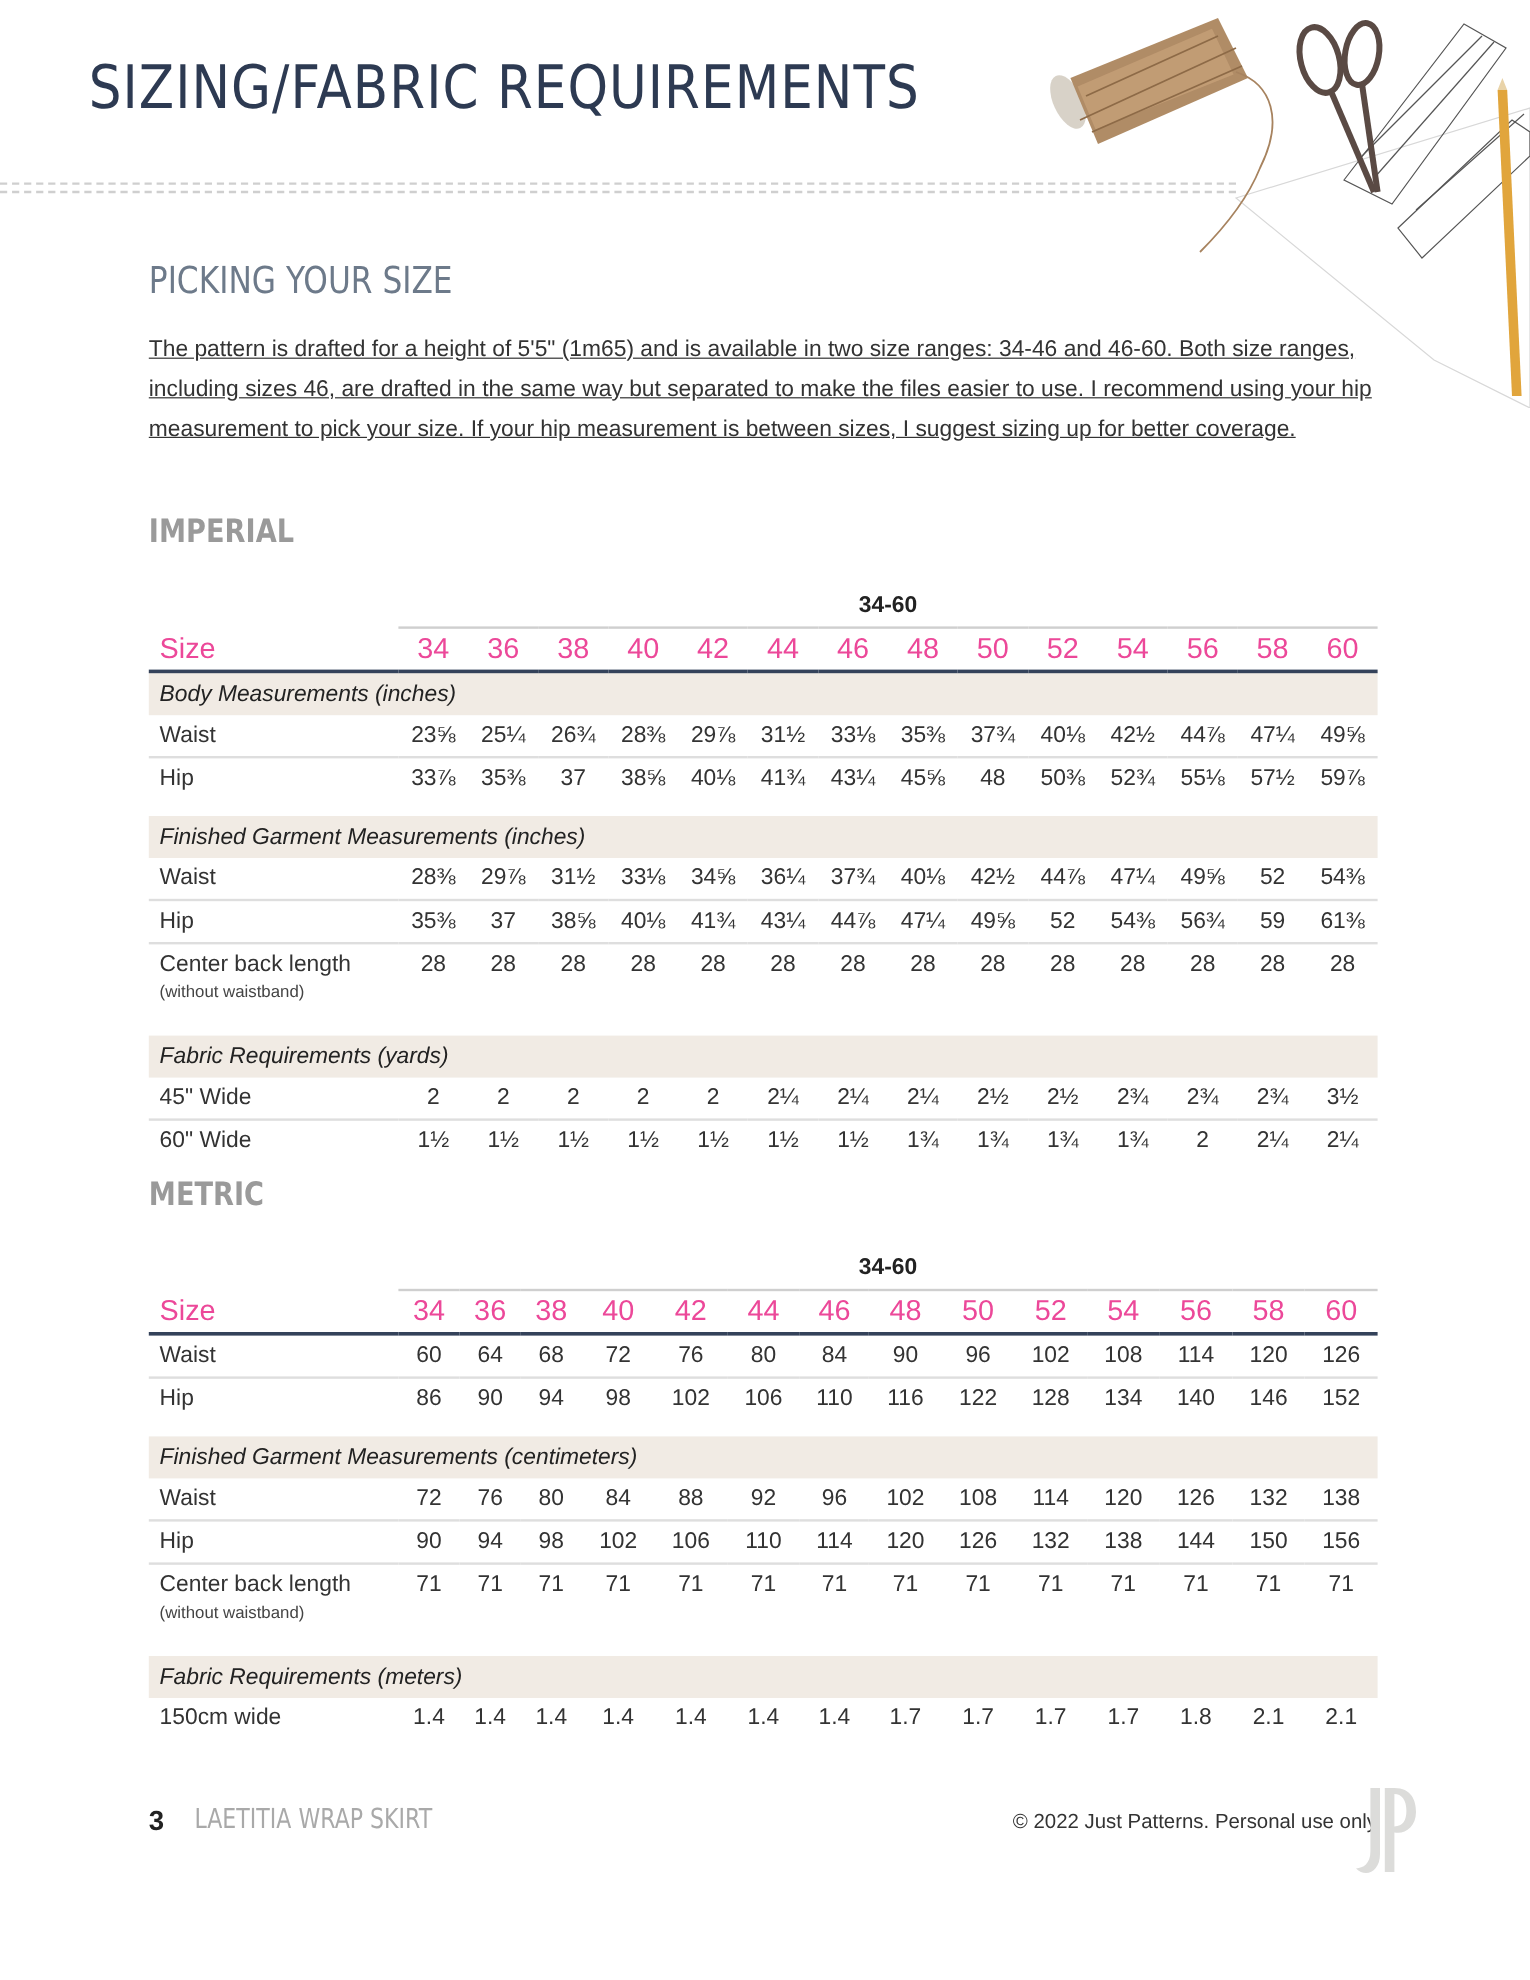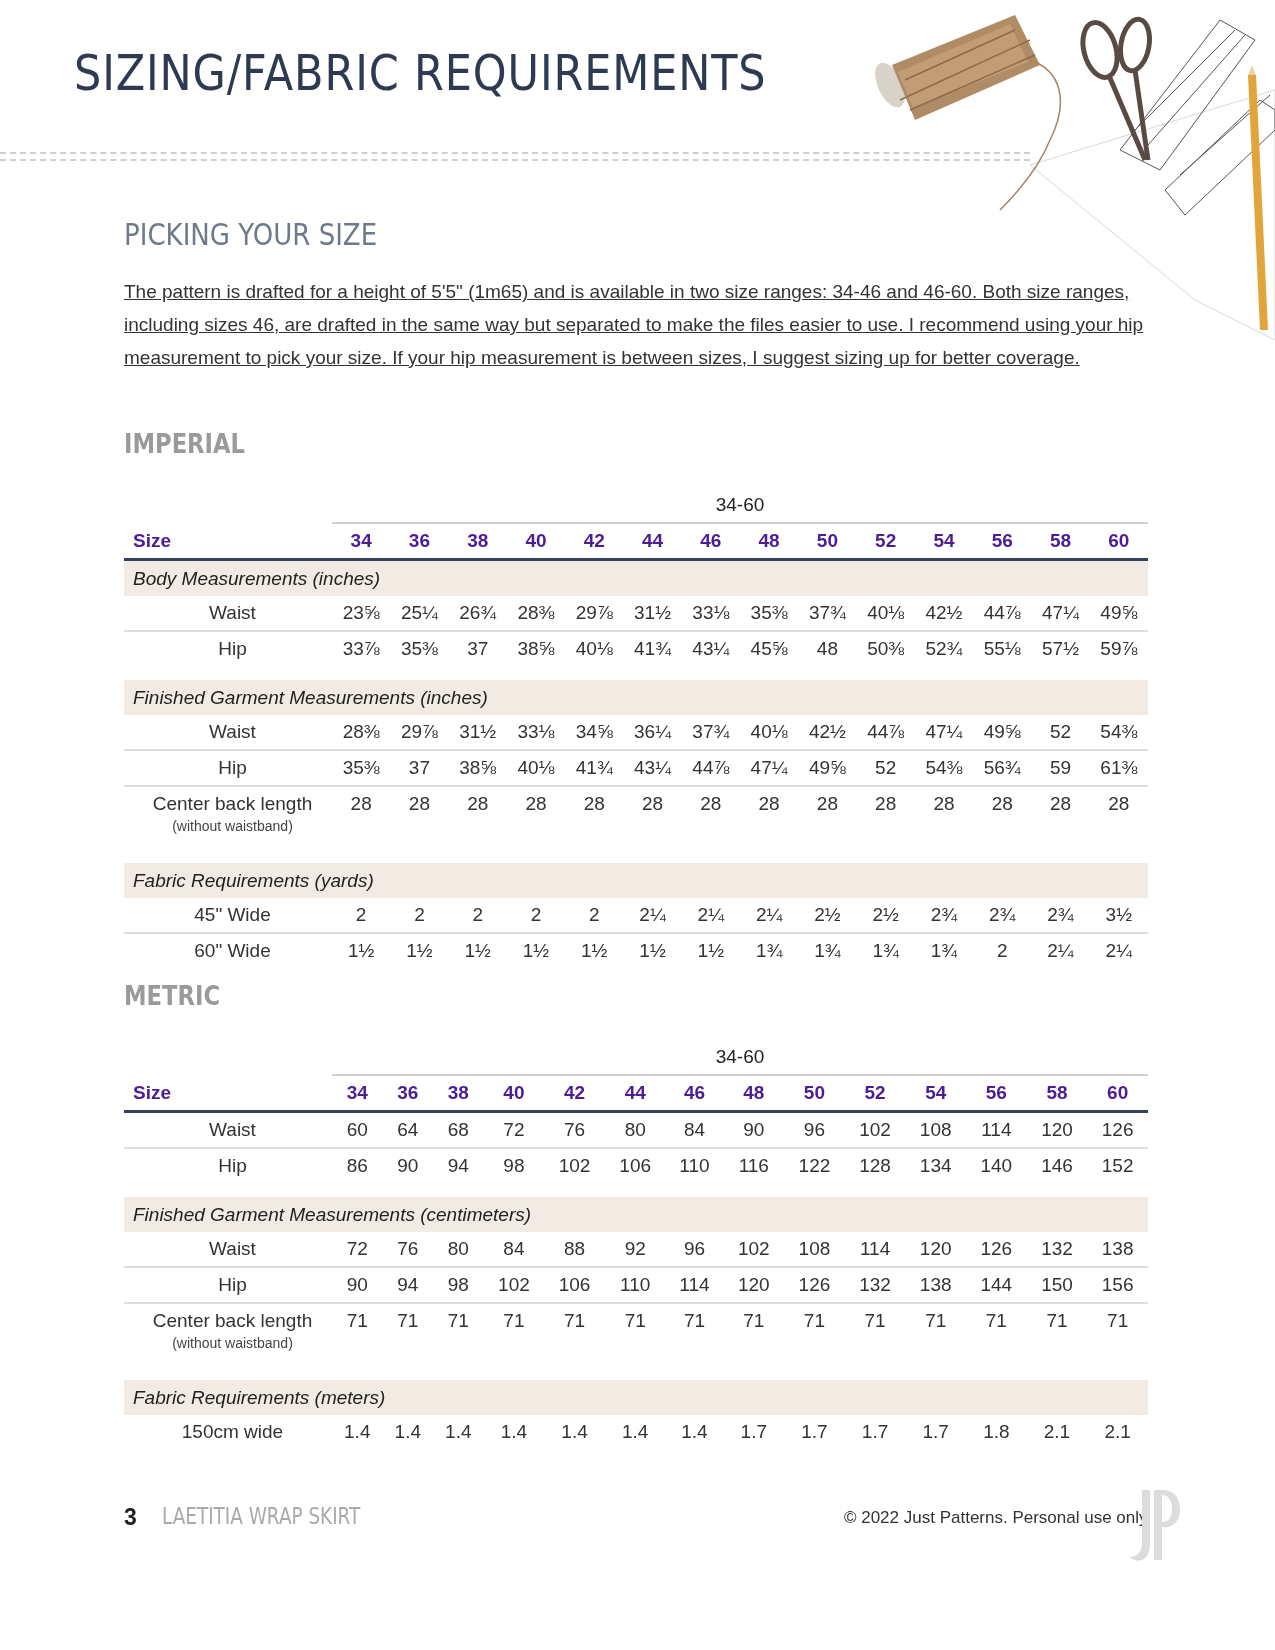--- a/index.html
+++ b/index.html
@@ -38,32 +38,32 @@
   }
 
   table.size-table {
     position: absolute; left: 124px; width: 1024px;
     border-collapse: collapse; font-size: 19px; color: #333;
   }
   .t-imperial { top: 482px; }
   .t-metric { top: 1034px; }
   .size-table td, .size-table th { padding: 0; text-align: center; font-weight: normal; }
   .size-table col.label-col { width: 208px; }
-  .size-table .range-row th { height: 34px; font-weight: normal; font-size: 19px; vertical-align: bottom; padding-bottom: 6px; color: #222; }
+  .size-table .range-row th { height: 34px; font-weight: bold; font-size: 19px; vertical-align: bottom; padding-bottom: 6px; color: #222; }
   .size-table .range-row th.range-cell { border-bottom: 2px solid #cfcfcf; }
   .size-table .head-row th {
-    height: 34px; font-weight: bold; font-size: 19px; color: #4c1d95;
+    height: 34px; font-weight: normal; font-size: 24px; color: #ec4899;
     border-bottom: 3px solid #34425a;
   }
   .size-table .head-row th.label { text-align: left; padding-left: 9px; }
   .size-table .band td {
     background: #f1ebe4; height: 35px; text-align: left; padding-left: 9px; font-size: 19px; color: #222; font-style: italic;
   }
   .size-table .data td { height: 34px; border-bottom: 2px solid #dedede; }
-  .size-table .data td.label { text-align: center; padding-left: 9px; }
+  .size-table .data td.label { text-align: left; padding-left: 9px; }
   .size-table .data.last td { border-bottom: none; }
   .size-table .data.cbl td { vertical-align: top; padding-top: 6px; height: 56px; border-bottom: none; }
   .size-table .data.cbl td.label { line-height: 22px; }
   .size-table .sub-note { display: block; font-size: 14px; color: #444; }
   .size-table .spacer td { height: 14px; }
 
   .footer-page-num {
     position: absolute; left: 124px; top: 1504px; font-size: 23px; font-weight: bold; color: #222;
   }
   .footer-title {

